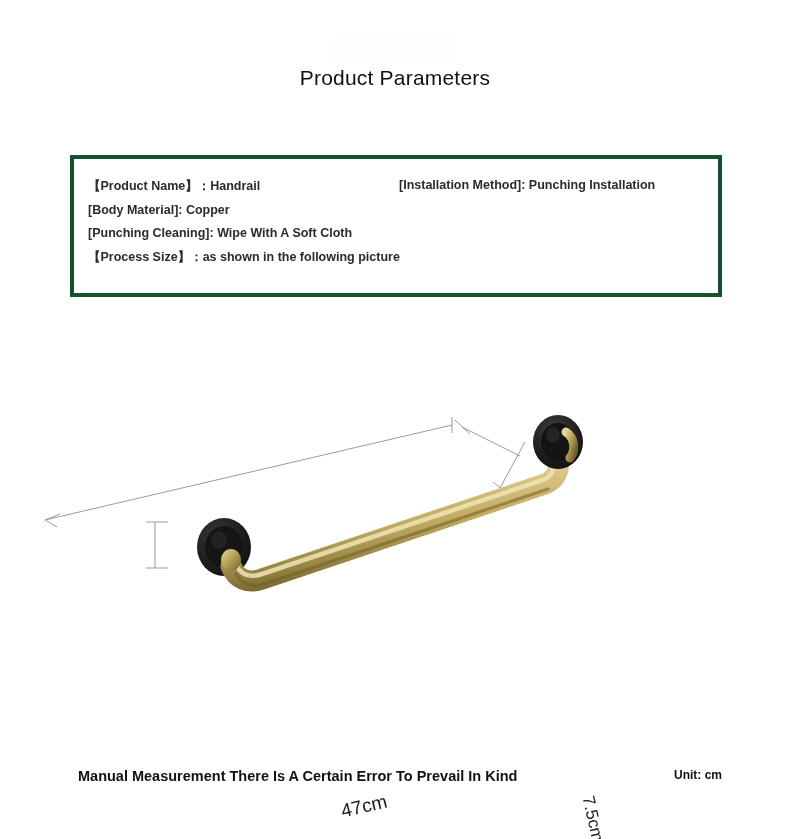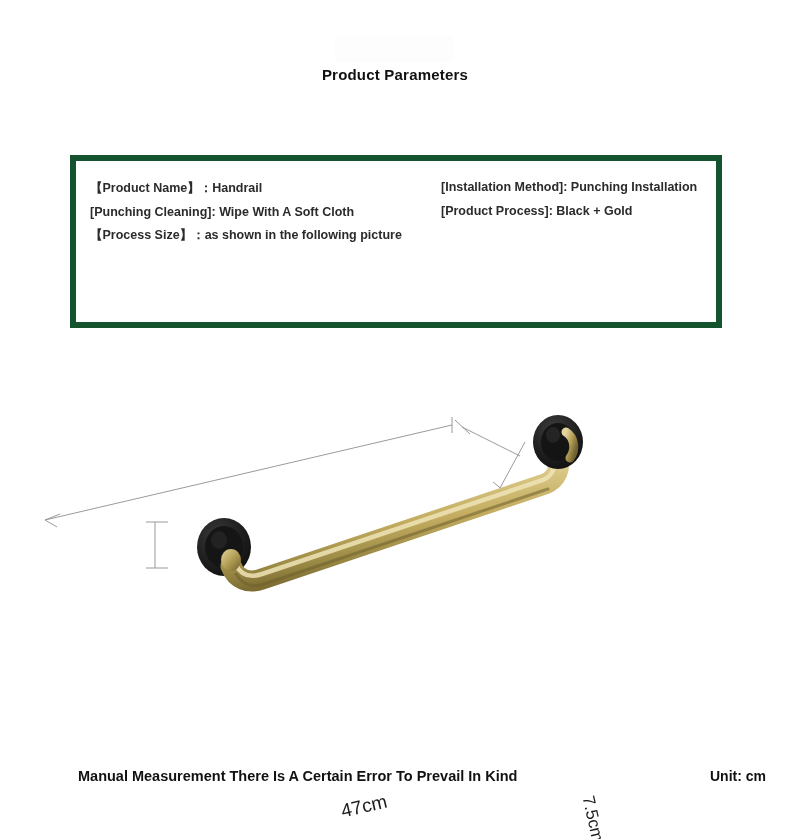--- a/index.html
+++ b/index.html
@@ -16,64 +16,63 @@
     color: #1a1a1a;
   }
 
   
   .page-title {
     position: absolute;
     left: 0;
     top: 66px;
     width: 790px;
     text-align: center;
-    font-size: 15px;
-    font-weight: bold;
+    font-size: 21px;
+    font-weight: normal;
     letter-spacing: 0.2px;
     color: #111111;
   }
 
   
   .watermark-block {
     position: absolute;
     left: 335px;
     top: 36px;
     width: 118px;
     height: 26px;
     background: #fdfdfd;
   }
 
   
   .params-box {
     position: absolute;
     left: 70px;
     top: 155px;
     width: 652px;
-    height: 173px;
-    border: 6px solid #14532d;
+    height: 142px;
+    border: 4px solid #14532d;
     box-sizing: border-box;
     background: #ffffff;
   }
   .params-cols {
     position: absolute;
     left: 0; top: 0;
     width: 100%; height: 100%;
   }
   .col-left {
     position: absolute;
     left: 14px;
     top: 16px;
     width: 330px;
   }
   .col-right {
     position: absolute;
     left: 325px;
     top: 15px;
     width: 320px;
-    margin-left: 40px;
   }
   .param-line {
     font-size: 12.5px;
     font-weight: bold;
     color: #2b2b2b;
     line-height: 23.5px;
     white-space: nowrap;
   }
 
   
@@ -118,44 +117,43 @@
     top: 768px;
     font-size: 14.5px;
     font-weight: bold;
     color: #111111;
     white-space: nowrap;
   }
   .footer-unit {
     position: absolute;
     left: 674px;
     top: 768px;
-    font-size: 14px;
+    font-size: 12px;
     font-weight: bold;
     color: #111111;
     white-space: nowrap;
-    margin-left: 36px;
   }
 </style>
 </head>
 <body>
 
 <div class="watermark-block"></div>
 
 <div class="page-title">Product Parameters</div>
 
 <div class="params-box">
   <div class="params-cols">
     <div class="col-left">
       <div class="param-line">【Product Name】：Handrail</div>
+      <div class="param-line">[Body Material]: Copper</div>
       <div class="param-line">[Punching Cleaning]: Wipe With A Soft Cloth</div>
       <div class="param-line">【Process Size】：as shown in the following picture</div>
     </div>
     <div class="col-right">
       <div class="param-line">[Installation Method]: Punching Installation</div>
-      <div class="param-line">[Product Process]: Black + Gold</div>
     </div>
   </div>
 </div>
 
 <div class="product-area">
   <svg class="product-svg" width="790" height="270" viewBox="0 0 790 270">
     <defs>
 
       <linearGradient id="tubeGrad" x1="0" y1="0" x2="0.28" y2="1">
         <stop offset="0%" stop-color="#8d7c3c"></stop>

